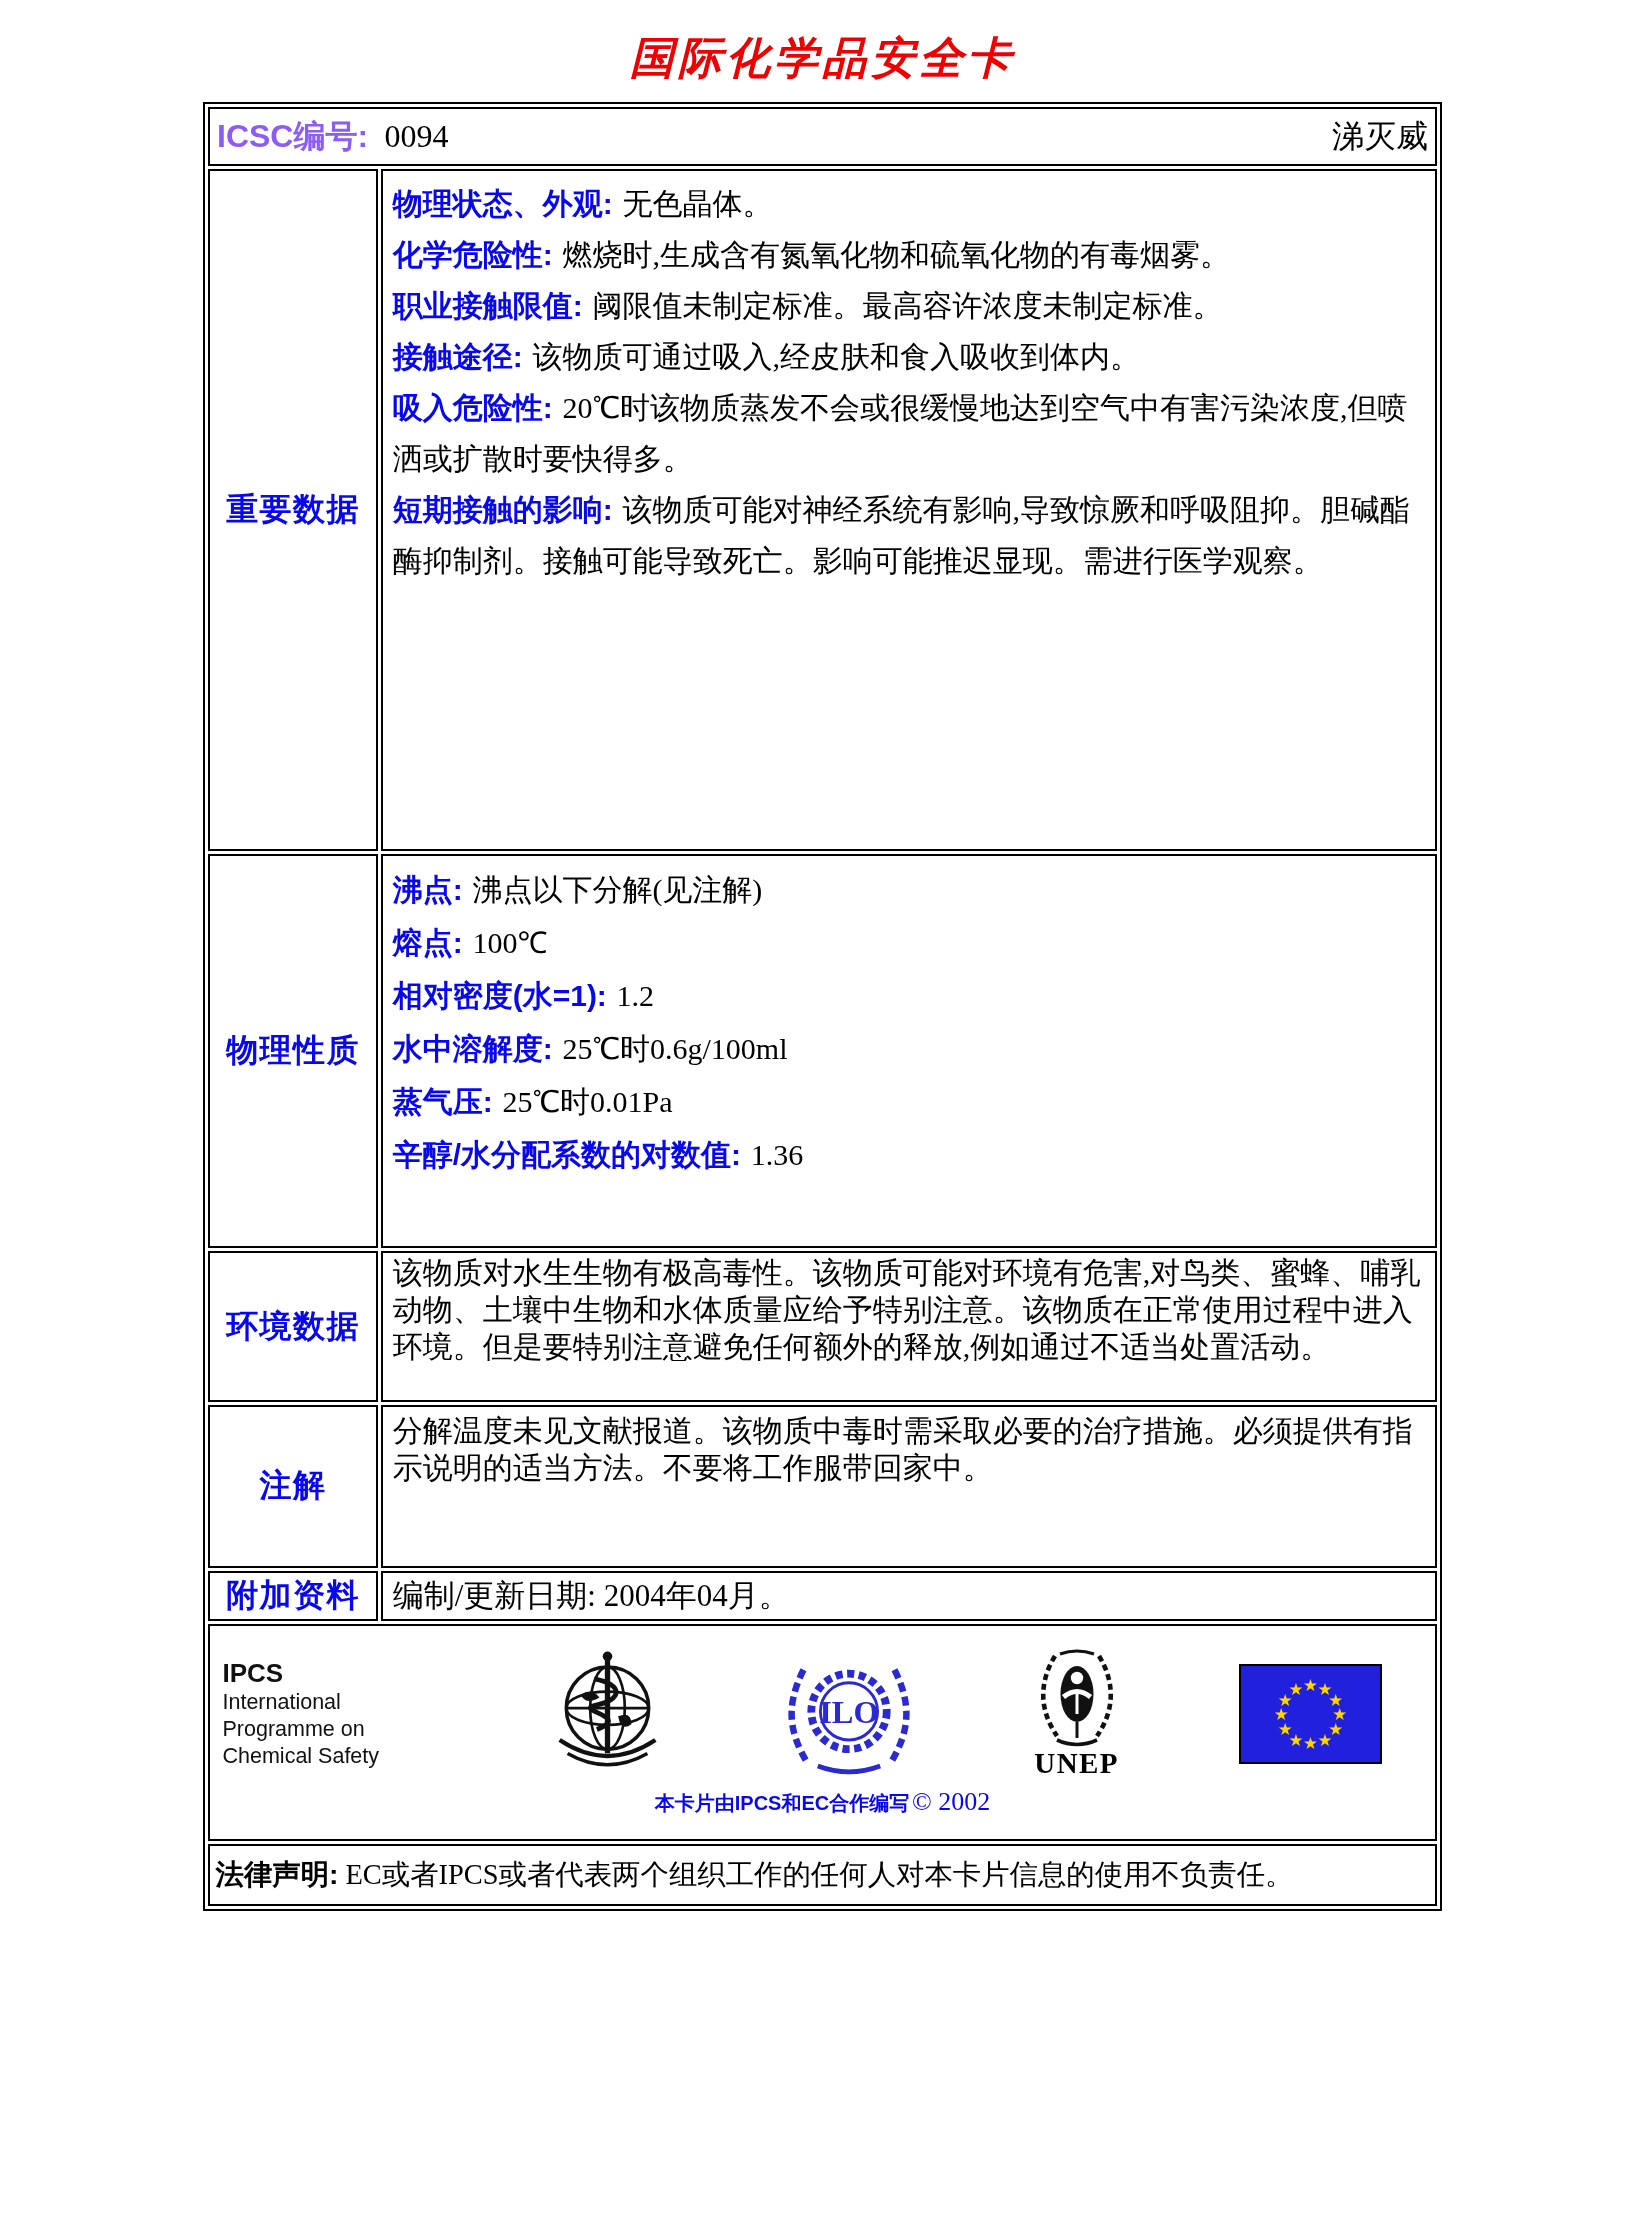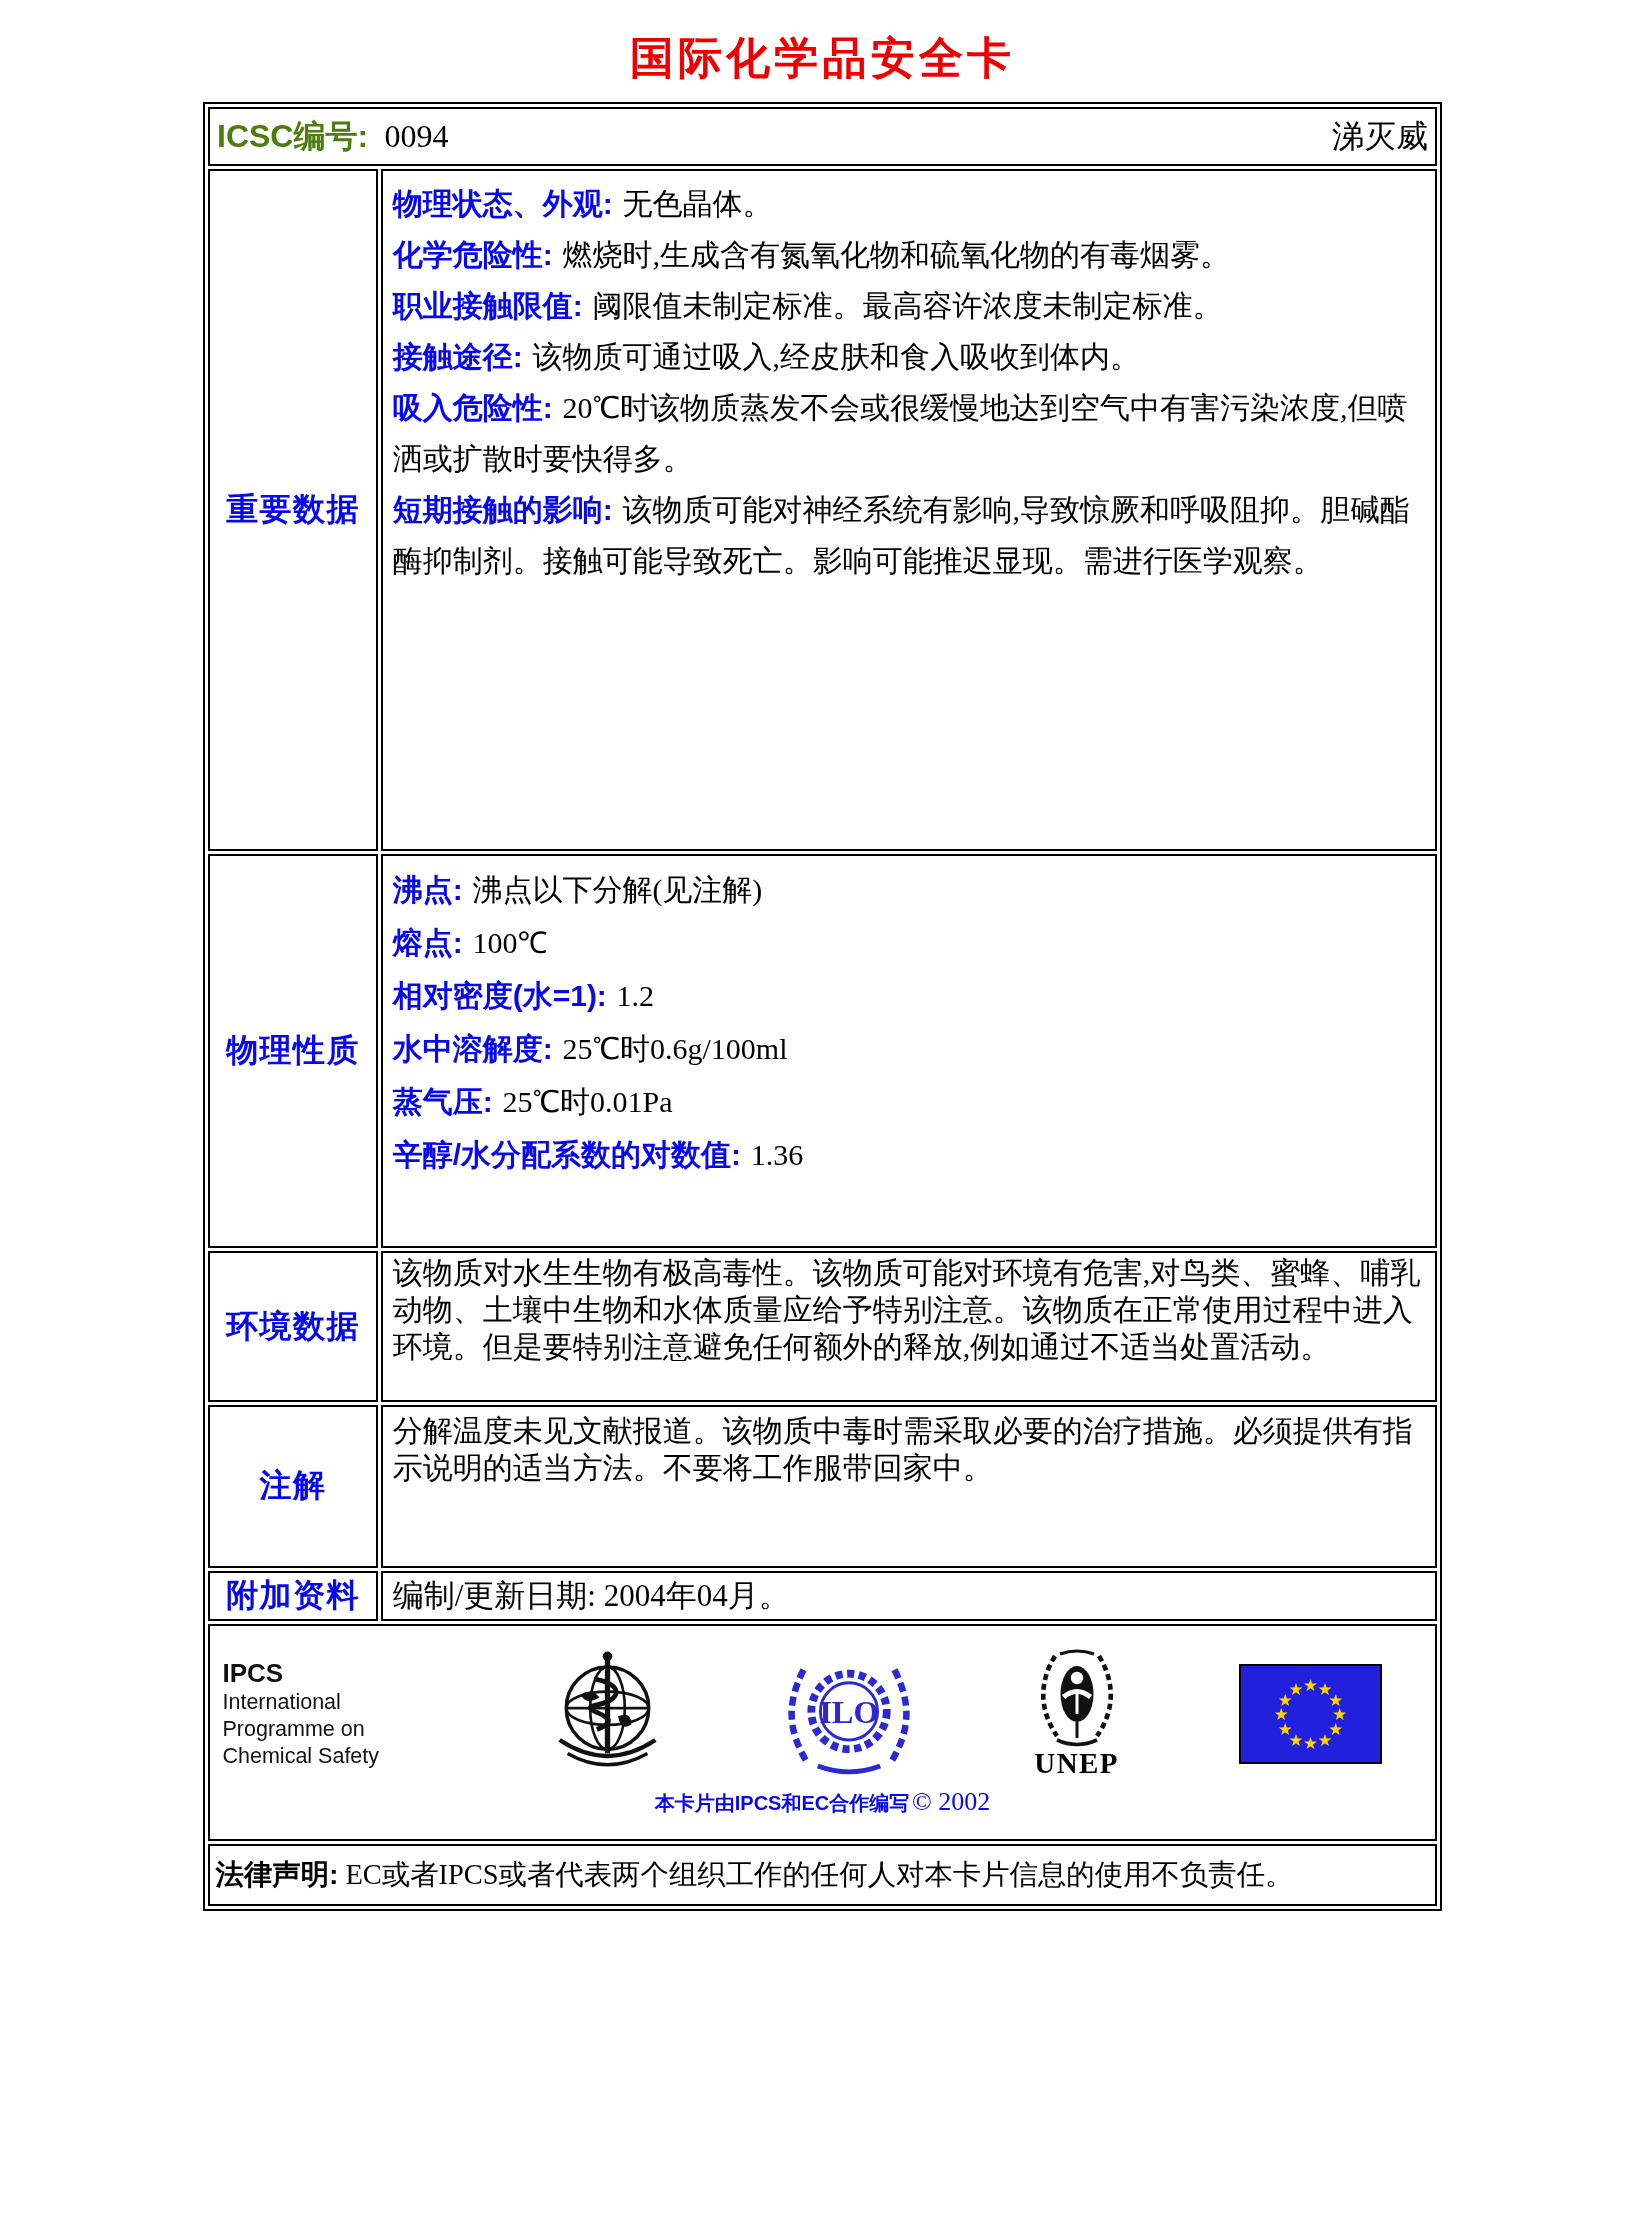--- a/index.html
+++ b/index.html
@@ -3,32 +3,32 @@
 <meta charset="utf-8">
 <style>
   html,body{margin:0;padding:0;}
   body{
     width:1645px;height:2216px;background:#ffffff;overflow:hidden;
     font-family:"Liberation Serif", serif; color:#000;
   }
   .page-title{
     margin:29px auto 0; text-align:center;
     font-size:44px; font-weight:bold; color:#ee0000;
-    font-family:"Liberation Serif", serif; letter-spacing:4.2px;
+    font-family:"Liberation Serif", serif; letter-spacing:4.2px;font-style:italic;
   }
   table.card{
     margin:14px auto 0; width:1239px; table-layout:fixed;
     border-collapse:separate; border-spacing:3.5px;
     border:2.8px solid #000; background:#fff;
   }
   td{border:2.1px solid #000; vertical-align:top; background:#fff; overflow:hidden;}
   
   td.hdr{height:55px; vertical-align:middle; padding:0 7px;}
   .hdr-flex{display:flex; justify-content:space-between; align-items:center; font-size:32px;}
-  .blue-sans{color:#4d7c0f; font-family:"Liberation Sans", sans-serif; font-weight:bold;}
+  .blue-sans{color:#8b5cf6; font-family:"Liberation Sans", sans-serif; font-weight:bold;}
   
   td.lblcell{
     vertical-align:middle; text-align:center;
     color:#0808ee; font-family:"Liberation Sans", sans-serif;
     font-weight:bold; font-size:32px; letter-spacing:1.4px;margin-left:10px;
   }
   
   td.content{padding:7px 9.7px 0 9.7px; font-size:30px;}
   td.h-important{height:671px;}
   td.h-physical{height:383px;}

